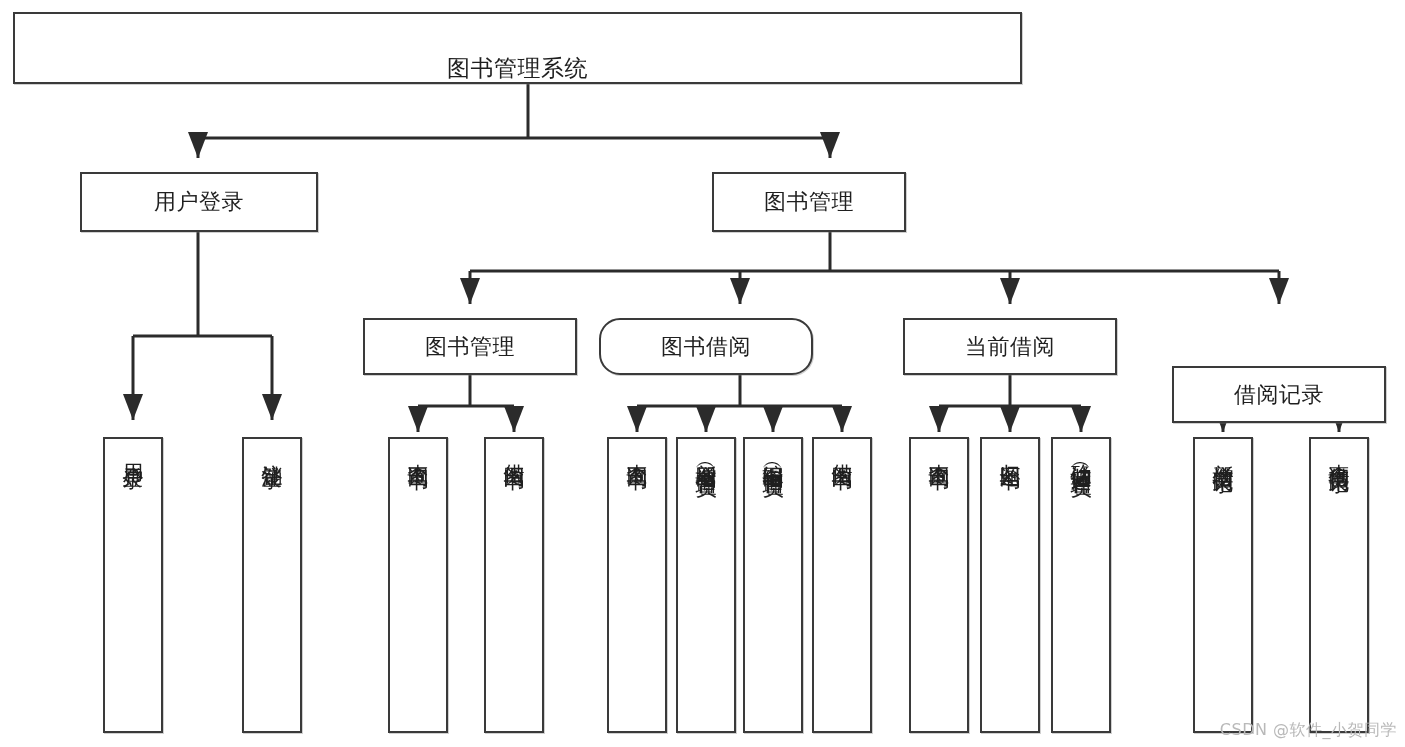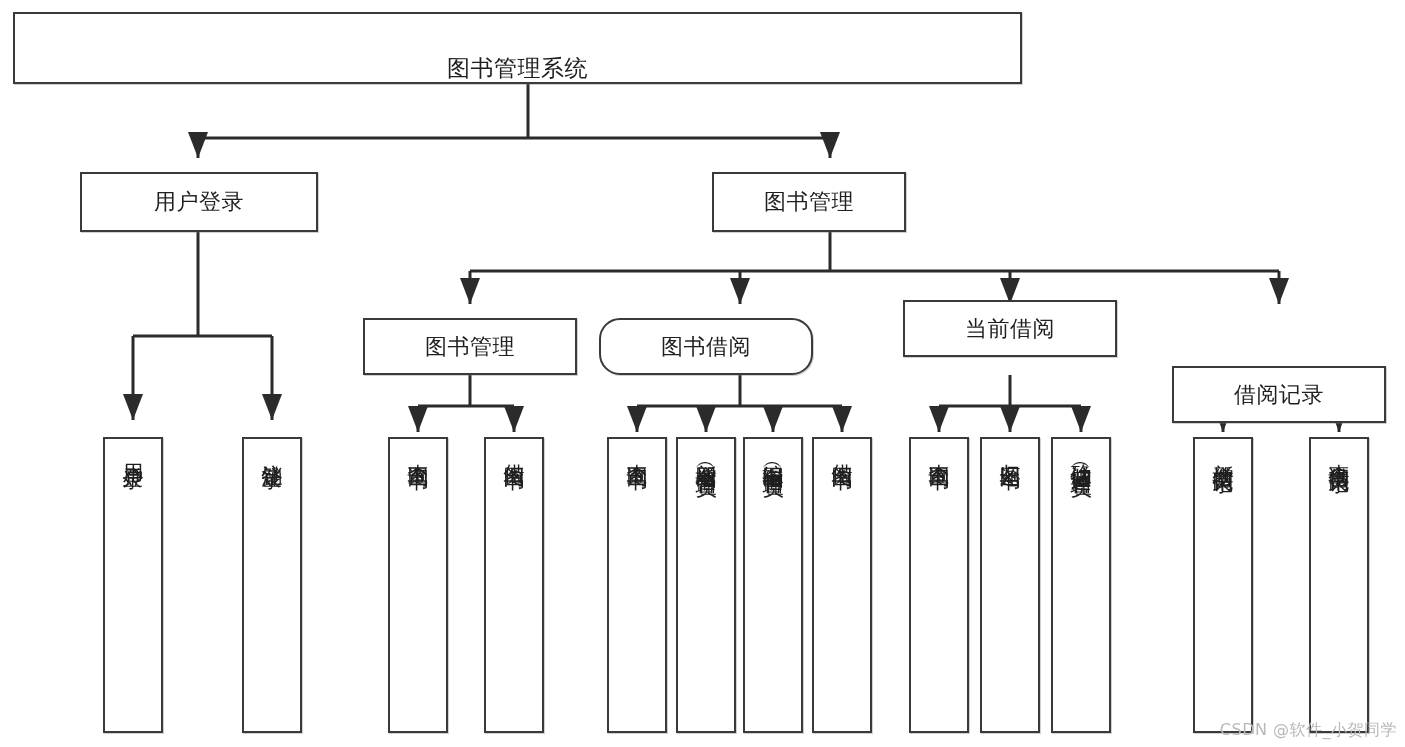--- a/index.html
+++ b/index.html
@@ -145,21 +145,21 @@
   </div>
 
   <div class="node horiz" style="left:363px; top:318px; width:214px; height:57px;">
     <span class="label">图书管理</span>
   </div>
 
   <div class="node horiz" style="left:599px; top:318px; width:214px; height:57px;border-radius:21px;">
     <span class="label">图书借阅</span>
   </div>
 
-  <div class="node horiz" style="left:903px; top:300px; width:214px; height:57px;">
+  <div class="node horiz" style="left:903px; top:318px; width:214px; height:57px;">
     <span class="label">当前借阅</span>
   </div>
 
   <div class="node horiz" style="left:1172px; top:318px; width:214px; height:57px;margin-top:48px;">
     <span class="label">借阅记录</span>
   </div>
 
   <div class="node vert" style="left:103px; top:437px; width:60px; height:296px;">
     <span class="label">用户登录</span>
   </div>

